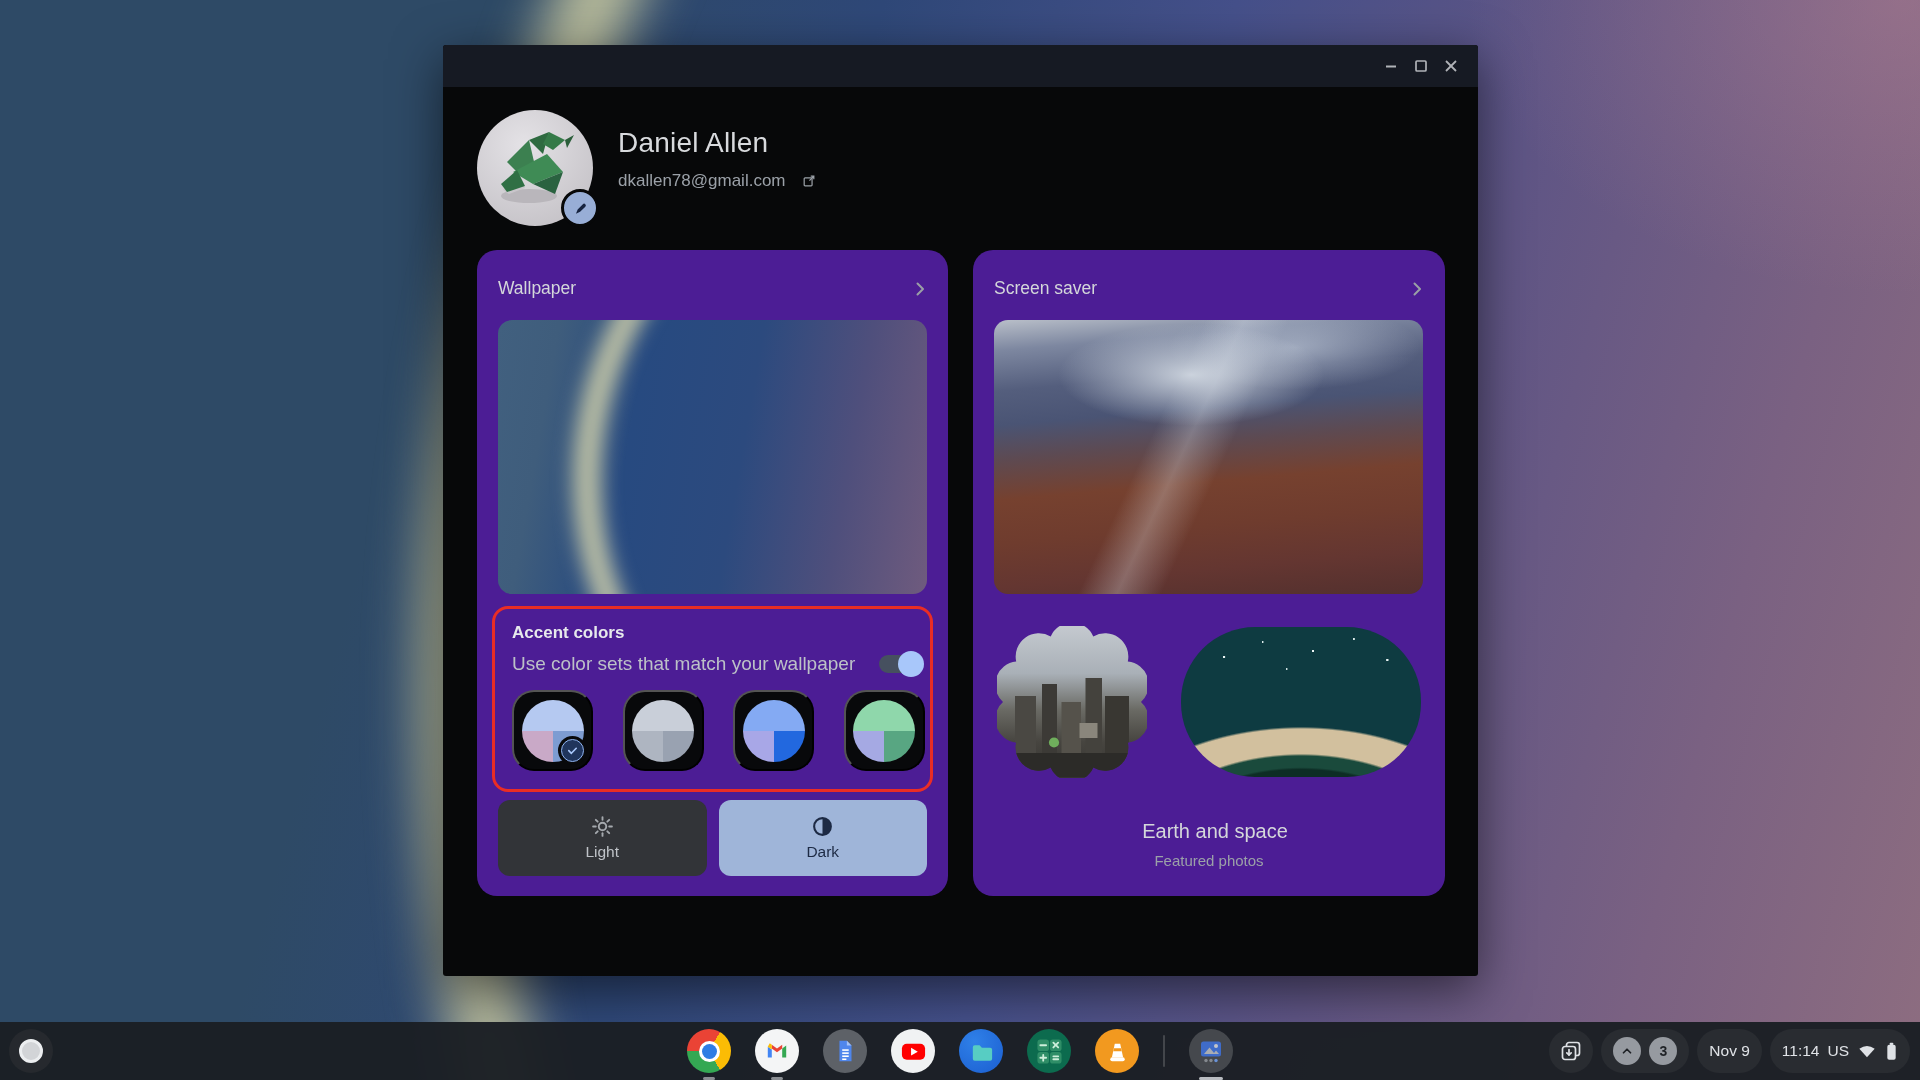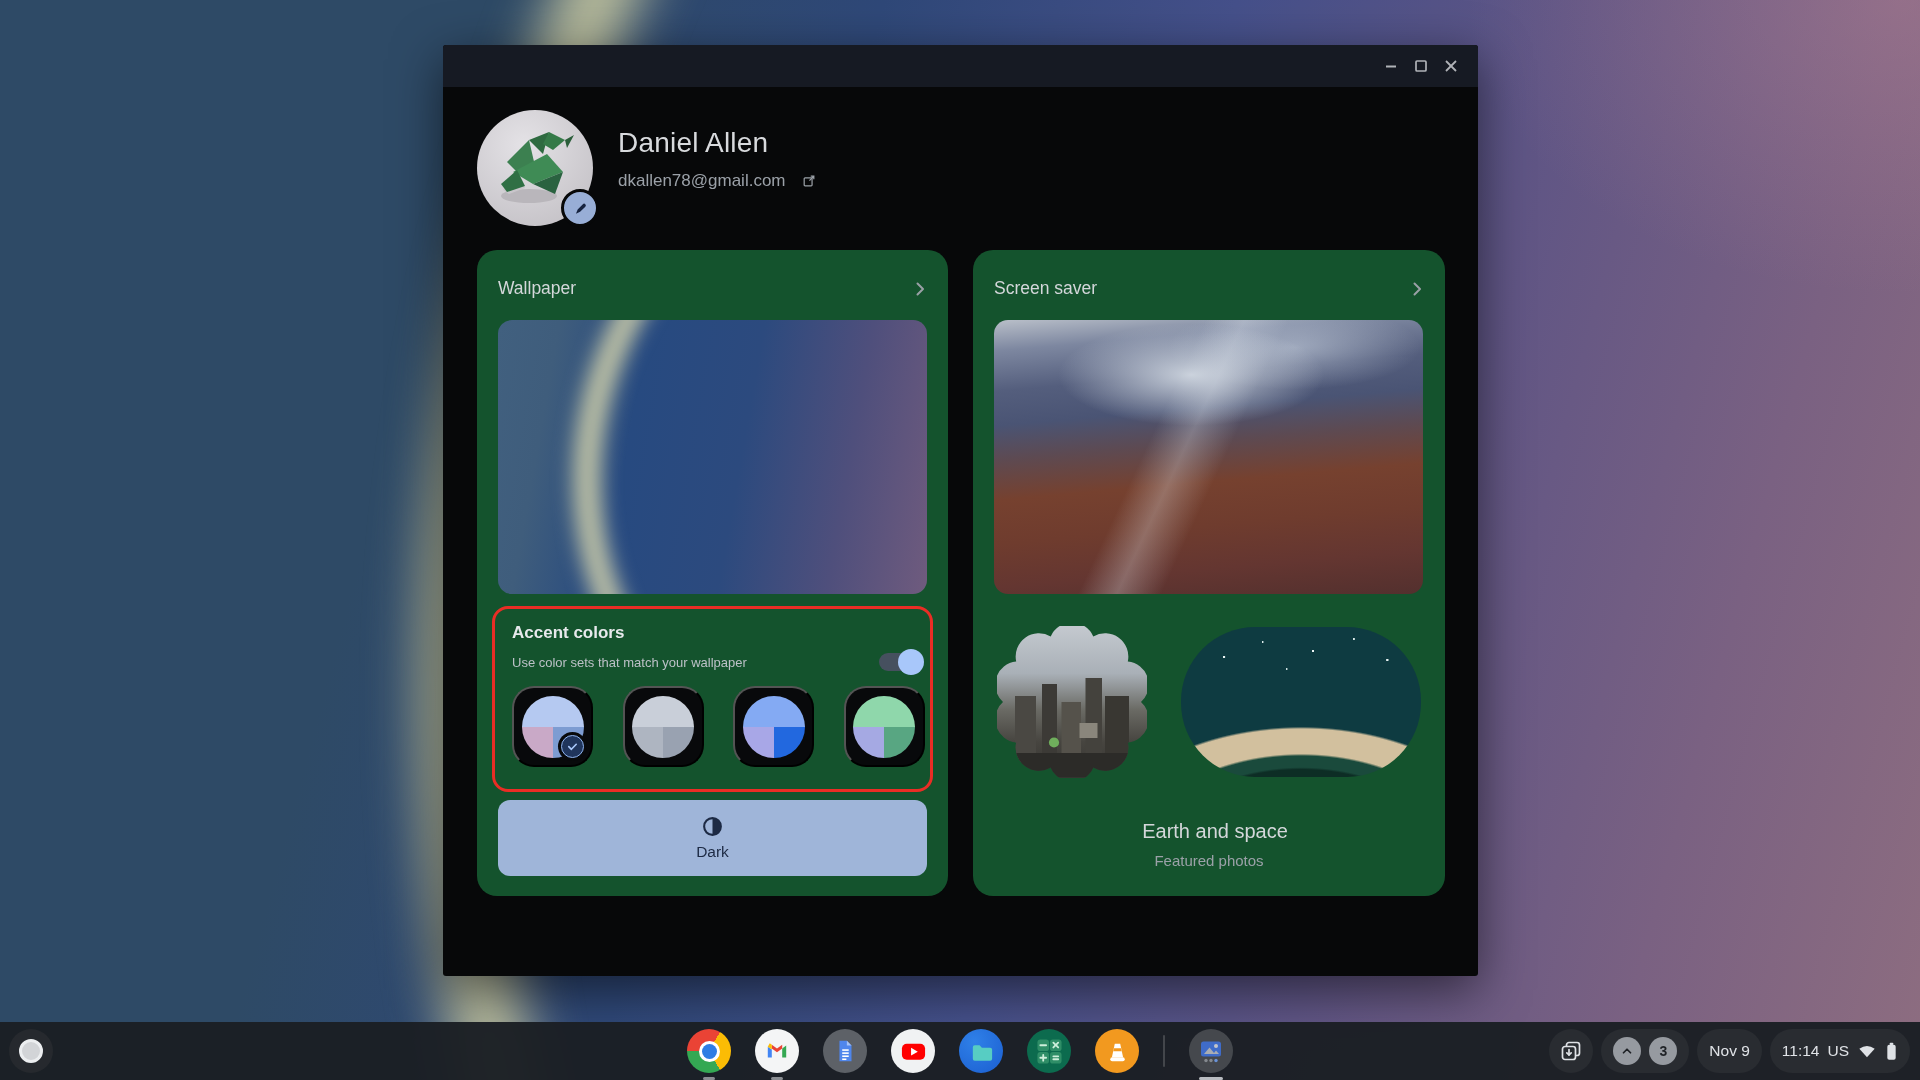--- a/index.html
+++ b/index.html
@@ -29,35 +29,35 @@
   
   .avatar { position:absolute; left:34px; top:23px; width:116px; height:116px; border-radius:50%;
     background:radial-gradient(circle at 40% 30%, #e4e2e6, #bfbcc1); overflow:hidden; }
   .avatar-edit { position:absolute; left:118px; top:102px; width:38px; height:38px; border-radius:50%;
     background:#98aed6; border:3px solid #070809; display:flex; align-items:center; justify-content:center; cursor:pointer; }
   .profile-name { position:absolute; left:175px; top:40px; font-size:28px; color:#d8dadd; letter-spacing:.2px; }
   .profile-email { position:absolute; left:175px; top:84px; font-size:17px; color:#9ba1a8; display:flex; align-items:center; gap:16px; }
 
   
   .cards { position:absolute; left:34px; top:163px; display:flex; gap:25px; }
-  .card { width:471px; height:646px; background:#14532d; border-radius:20px; position:relative; }
+  .card { width:471px; height:646px; background:#4c1d95; border-radius:20px; position:relative; }
   .card-header { position:absolute; top:28px; left:21px; right:18px; display:flex; justify-content:space-between; align-items:center; }
   .card-title { font-size:17.5px; color:#d4d7da; }
 
   .preview { position:absolute; left:21px; top:70px; width:429px; height:274px; border-radius:14px; overflow:hidden; cursor:pointer; }
   .wp-preview { background:linear-gradient(100deg,#41607f 0%, #3f5d7c 13%, #274a80 32%, #2c4a7e 56%, #4f4f7c 79%, #6f5b7e 100%); }
   .mini-ring { position:absolute; width:710px; height:710px; left:75px; top:-195px; border-radius:50%;
     border:28px solid rgba(226,222,176,.78); filter:blur(10px); }
 
   
   .accent-section { position:absolute; left:15px; top:358px; width:441px; height:182px; padding:15px 8px 0 20px; }
   .red-callout { position:absolute; inset:-2px 0; border:3px solid #ea2d25; border-radius:16px; pointer-events:none; }
   .accent-title { font-size:17px; color:#e7e9ec; font-weight:bold; }
   .accent-row { margin-top:10px; display:flex; justify-content:space-between; align-items:center; }
-  .accent-sub { font-size:13px; color:#bcc1c7; }
+  .accent-sub { font-size:19px; color:#bcc1c7; }
   .toggle { width:42px; height:18px; border-radius:9px; background:#46505f; position:relative; cursor:pointer; flex:none; margin-right:4px; }
   .toggle .knob { position:absolute; right:-3px; top:-4px; width:26px; height:26px; border-radius:50%; background:#a8c7fa; }
   .swatches { margin-top:15px; display:flex; justify-content:space-between; }
   .swatch { width:81px; height:81px; border-radius:22px; background:#08090b; position:relative;
     display:flex; align-items:center; justify-content:center; cursor:pointer; }
   .swatch-circle { width:62px; height:62px; border-radius:50%; }
   .swatch-check { display:none; position:absolute; right:7px; bottom:7px; width:23px; height:23px; border-radius:50%;
     background:#20355c; border:1.5px solid #8fb4f0; box-shadow:0 0 0 3px #08090b;
     align-items:center; justify-content:center; }
   .swatch.selected .swatch-check { display:flex; }
@@ -223,20 +223,36 @@
 
               </button>
               <button class="swatch">
                 <div class="swatch-circle" style="background: conic-gradient(rgb(143, 215, 171) 0deg, rgb(143, 215, 171) 90deg, rgb(88, 166, 130) 90deg, rgb(88, 166, 130) 180deg, rgb(165, 169, 227) 180deg, rgb(165, 169, 227) 270deg, rgb(143, 215, 171) 270deg);"></div>
 
               </button>
             </div>
           </div>
 
           <div class="theme-row">
+            <button class="theme-btn">
+              <svg width="23" height="23" viewBox="0 0 22 22">
+                <circle cx="11" cy="11" r="3.6" fill="none" stroke="currentColor" stroke-width="1.8"></circle>
+                <g stroke="currentColor" stroke-width="1.8" stroke-linecap="round">
+                  <line x1="11" y1="2" x2="11" y2="4.6"></line>
+                    <line x1="11" y1="17.4" x2="11" y2="20"></line>
+                  <line x1="2" y1="11" x2="4.6" y2="11"></line>
+                    <line x1="17.4" y1="11" x2="20" y2="11"></line>
+                  <line x1="4.6" y1="4.6" x2="6.4" y2="6.4"></line>
+                    <line x1="15.6" y1="15.6" x2="17.4" y2="17.4"></line>
+                  <line x1="4.6" y1="17.4" x2="6.4" y2="15.6"></line>
+                    <line x1="15.6" y1="6.4" x2="17.4" y2="4.6"></line>
+                </g>
+              </svg>
+              <span>Light</span>
+            </button>
             <button class="theme-btn selected" style="background: rgb(159, 181, 217);">
               <svg width="23" height="23" viewBox="0 0 22 22">
                 <circle cx="11" cy="11" r="8" fill="none" stroke="currentColor" stroke-width="2"></circle>
                 <path d="M11 3 a8 8 0 0 1 0 16 Z" fill="currentColor"></path>
               </svg>
               <span>Dark</span>
             </button>
           </div>
         </section>
 

